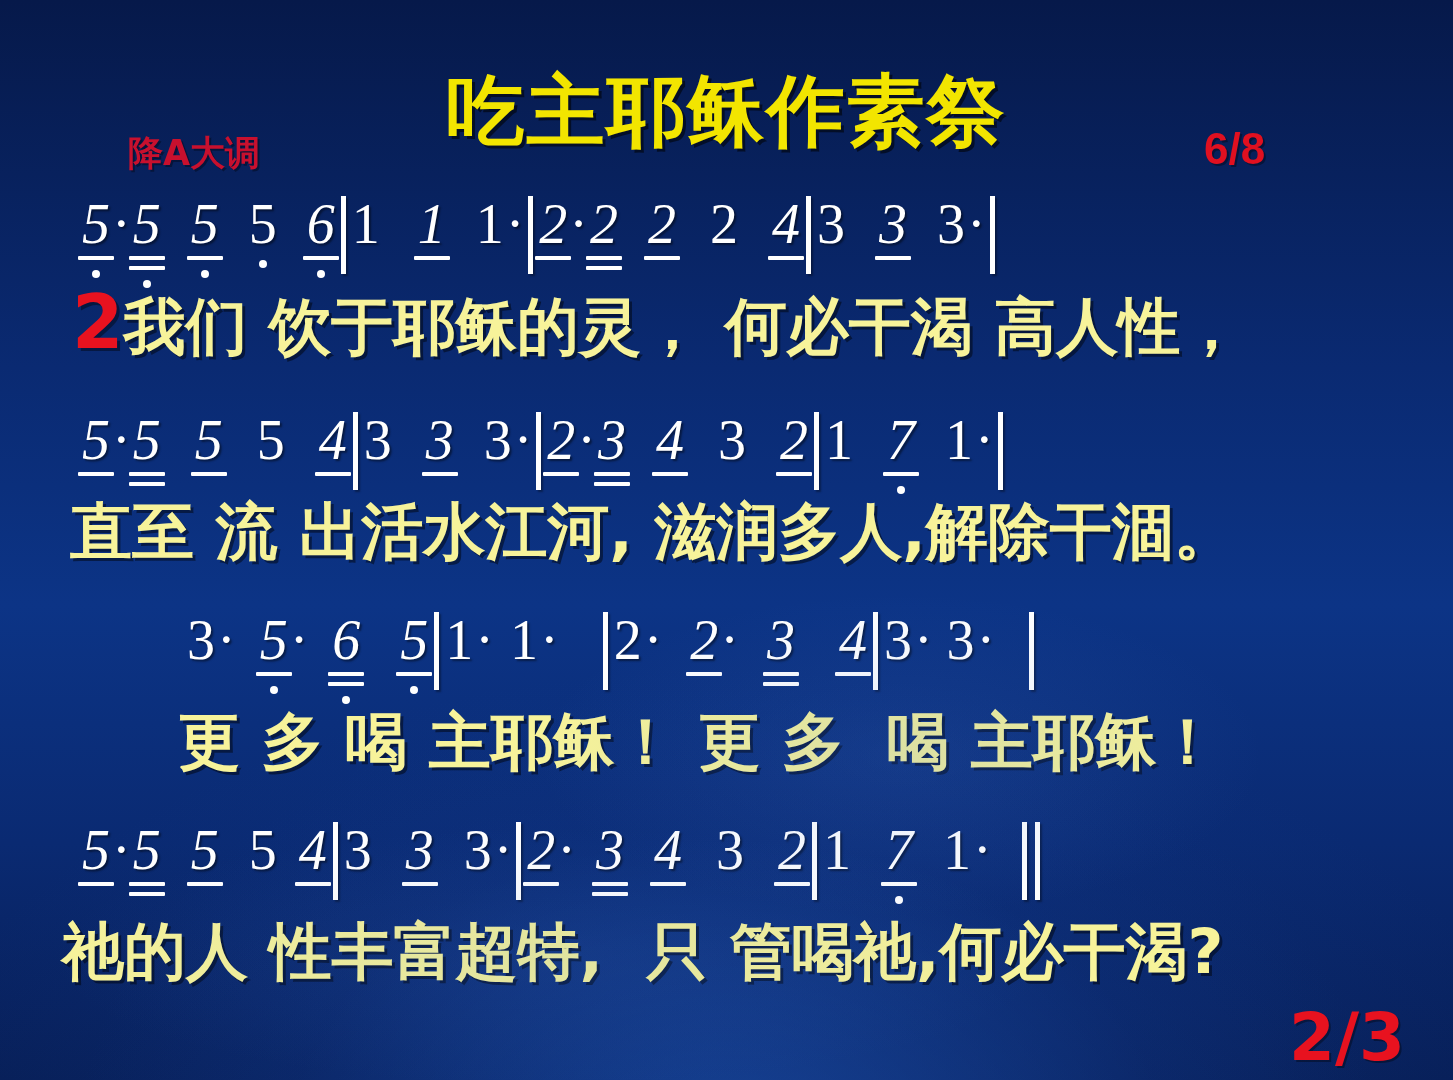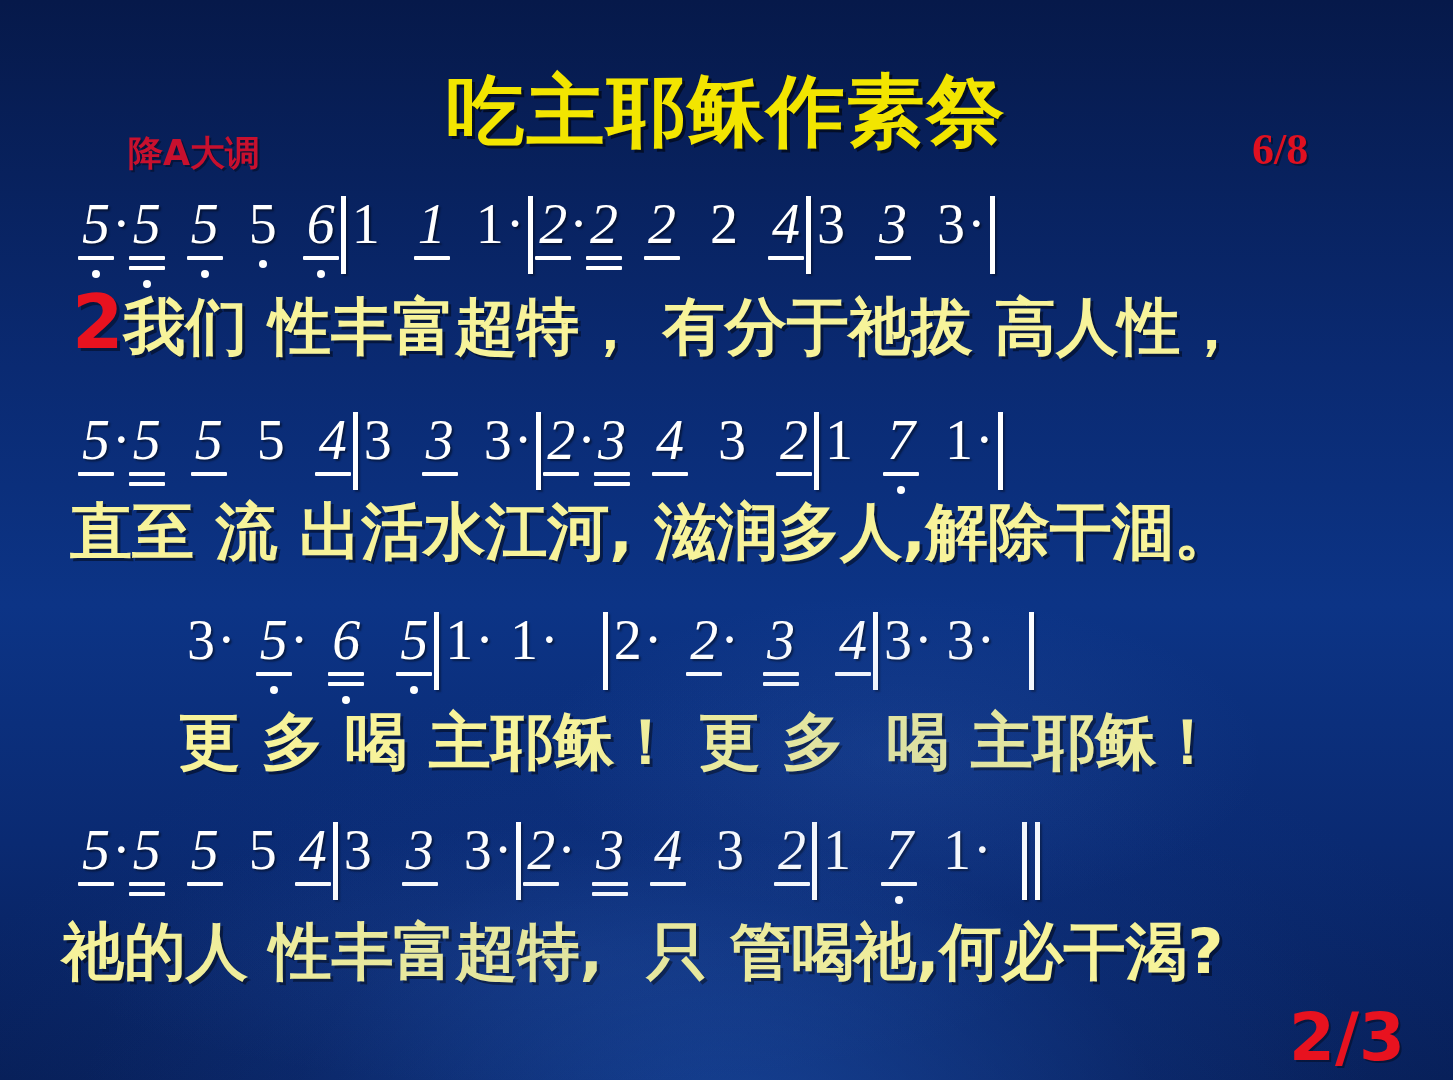--- a/index.html
+++ b/index.html
@@ -56,25 +56,25 @@
   }
   #key-signature {
     left: 128px; top: 130px;
     font-size: 35px;
     font-weight: bold;
     color: #c8102e;
     font-family: "DejaVu Sans", "Liberation Sans", sans-serif;
     text-shadow: 2px 2px 0 rgba(0,0,0,0.35);
   }
   #time-signature {
-    left: 1252px; top: 124px;
+    left: 1204px; top: 124px;
     font-size: 44px;
     font-weight: bold;
     color: #e01020;
-    font-family: Liberation Serif, serif;
+    font-family: Liberation Sans, sans-serif;
     text-shadow: 2px 2px 0 rgba(0,0,0,0.35);
   }
   #page-number {
     right: 48px; bottom: 4px;
     font-size: 66px;
     font-weight: bold;
     color: #e8121f;
     font-family: "DejaVu Sans", "Liberation Sans", sans-serif;
     text-shadow: 2px 2px 0 rgba(0,0,0,0.35);
   }
@@ -311,21 +311,21 @@
         <span class="gap" style="width: 26px;"></span>
         <span class="note upright">1</span>
         <span class="dot">·</span>
         <span class="gap" style="width: 26px;"></span>
         <span class="barline"></span>
         <span class="barline"></span>
       </div>
     </div>
 
   <div id="lyrics">
-      <div class="lyric-line abs" style="left: 72px; top: 288px; font-size: 62px;"><span class="verse-number">2</span><span>我们 性丰富超特， 有分于祂拔 高人性，</span></div>
+      <div class="lyric-line abs" style="left: 72px; top: 288px; font-size: 62px;"><span class="verse-number">2</span><span>我们 饮于耶稣的灵， 何必干渴 高人性，</span></div>
       <div class="lyric-line abs" style="left: 70px; top: 498px; font-size: 62px;"><span>直至 流 出活水江河, 滋润多人,解除干涸。</span></div>
       <div class="lyric-line abs" style="left: 178px; top: 708px; font-size: 62px;"><span>更 多 喝 主耶稣！ 更 多  喝 主耶稣！</span></div>
       <div class="lyric-line abs" style="left: 62px; top: 918px; font-size: 62px;"><span>祂的人 性丰富超特,  只 管喝祂,何必干渴?</span></div>
     </div>
 
   <div class="abs" id="page-number">2/3</div>
 
 </div>
 
 </body></html>

